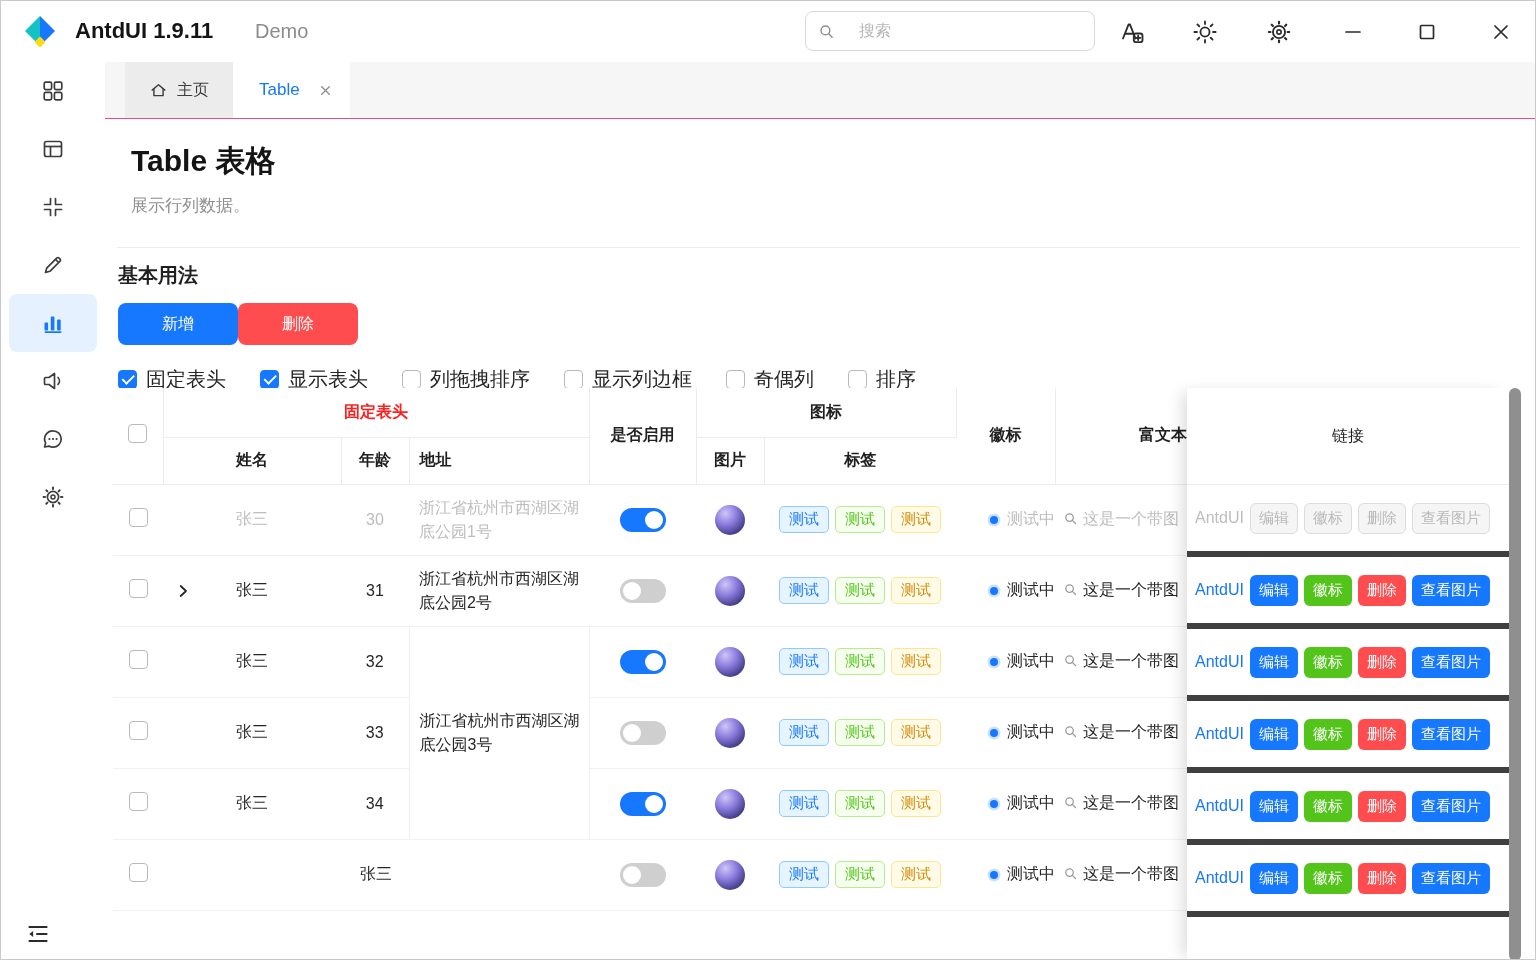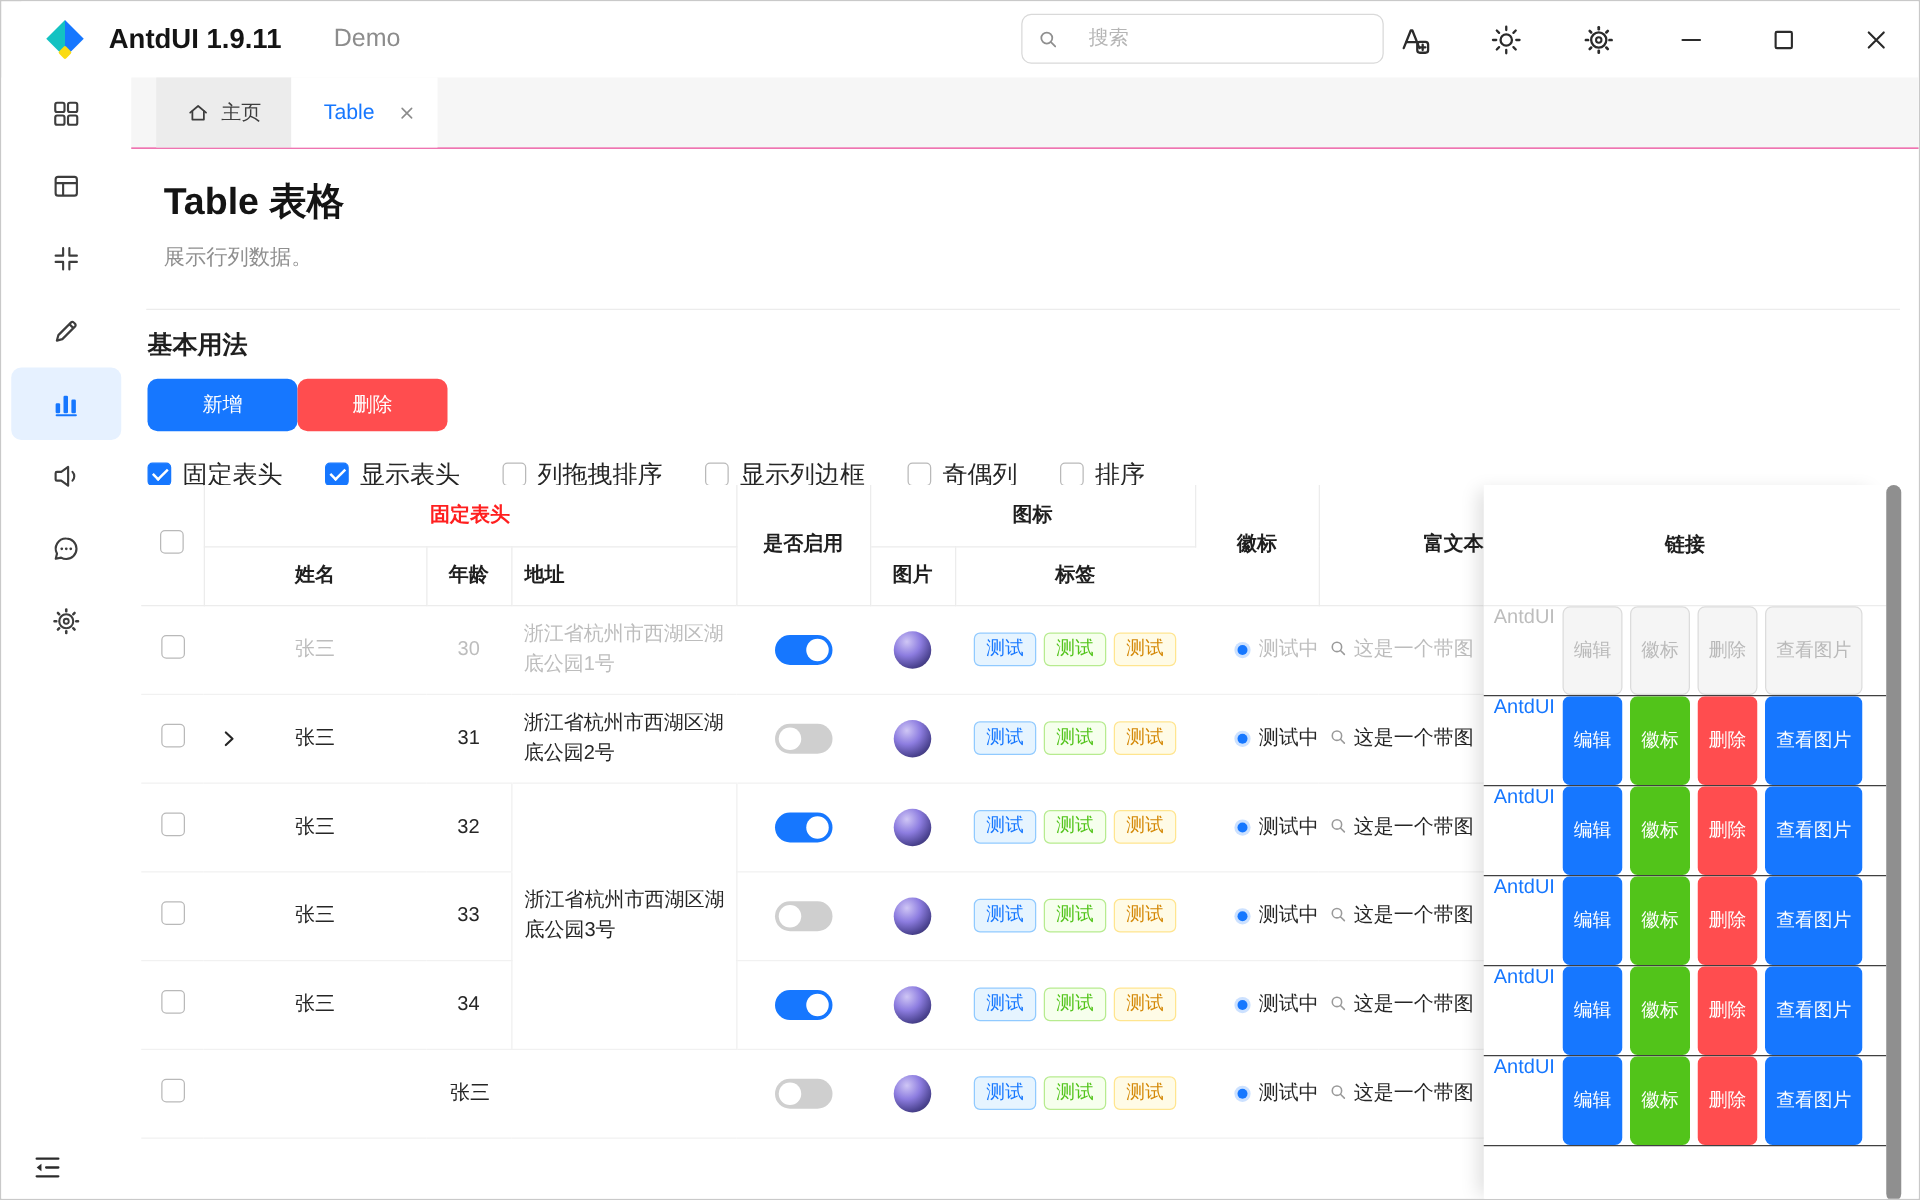--- a/index.html
+++ b/index.html
@@ -5,21 +5,21 @@
   * { margin:0; padding:0; box-sizing:border-box; }
   html,body { width:1536px; height:960px; }
   body {
     font-family:"Liberation Sans","DejaVu Sans",sans-serif;
     background:#fff; color:#262626; position:relative; overflow:hidden;
     border:1px solid #c9c9c9;
   }
   svg { display:block; }
 
   
-  .titlebar { position:absolute; top:0; left:16px; right:0; height:61px; background:#fff; }
+  .titlebar { position:absolute; top:0; left:4px; right:0; height:61px; background:#fff; }
   .logo { position:absolute; left:18px; top:13px; }
   .app-title { position:absolute; left:70px; top:17px; font-size:22px; font-weight:bold; color:#141414; }
   .app-sub { position:absolute; left:250px; top:19px; font-size:20px; color:#8c8c8c; }
   .searchbox { position:absolute; left:800px; top:10px; width:290px; height:40px; border:1px solid #d9d9d9;
     border-radius:8px; display:flex; align-items:center; padding:0 12px; gap:24px; background:#fff; }
   .searchbox input { border:none; outline:none; flex:1; font-size:16px; font-family:inherit; color:#333; background:transparent; }
   .searchbox input::placeholder { color:#b5b5b5; }
   .tb-icons { position:absolute; right:20px; top:0; height:61px; display:flex; align-items:center; gap:46px; }
   .tbtn { width:28px; height:28px; display:flex; align-items:center; justify-content:center; color:#2b2b2b; cursor:pointer; }
 
@@ -92,22 +92,22 @@
     box-shadow:0 0 0 2.5px rgba(22,119,255,.22); margin-right:9px; vertical-align:middle; }
   .bt { vertical-align:middle; }
 
   td.c-rich { text-align:left; padding-left:8px; white-space:nowrap; overflow:visible; }
   .mag { display:inline-block; vertical-align:-2px; margin-right:5px; }
 
   
   .fixed-panel { position:absolute; left:1082px; top:326px; width:322px; height:573px; background:#fff;
     box-shadow:-9px 0 14px -4px rgba(0,0,0,.13); z-index:5; }
   .p-head { height:97px; border-bottom:1px solid #ececec; display:flex; align-items:center; justify-content:center;
-    font-size:16px; font-weight:bold; color:#1f1f1f; }
-  .prow { height:72px; border-bottom:1px solid #404040; display:flex; gap:6px; padding:0 8px; }
+    font-size:16px; font-weight:normal; color:#1f1f1f; }
+  .prow { height:72px; border-bottom:6px solid #404040; display:flex; align-items:center; gap:6px; padding:0 8px; }
   .plink { font-size:16px; color:var(--primary,#1677ff); text-decoration:none; flex:none; cursor:pointer; }
   .pbtn { font-family:inherit; font-size:15px; padding:5px 8px; border-radius:6px; border:1px solid transparent; color:#fff; cursor:pointer; white-space:nowrap; }
   .b-blue { background:var(--primary,#1677ff); }
   .b-green { background:var(--success,#52c41a); }
   .b-red { background:var(--danger,#ff4d4f); }
   .prow.disabled .plink { color:#bdbdbd; }
   .prow.disabled .pbtn { background:#f5f5f5; border-color:#dcdcdc; color:#b9b9b9; }
 
   .vscroll { position:absolute; left:1404px; top:326px; width:12px; height:573px; background:#8f8f8f; border-radius:6px; z-index:6; cursor:pointer; }
 </style>

